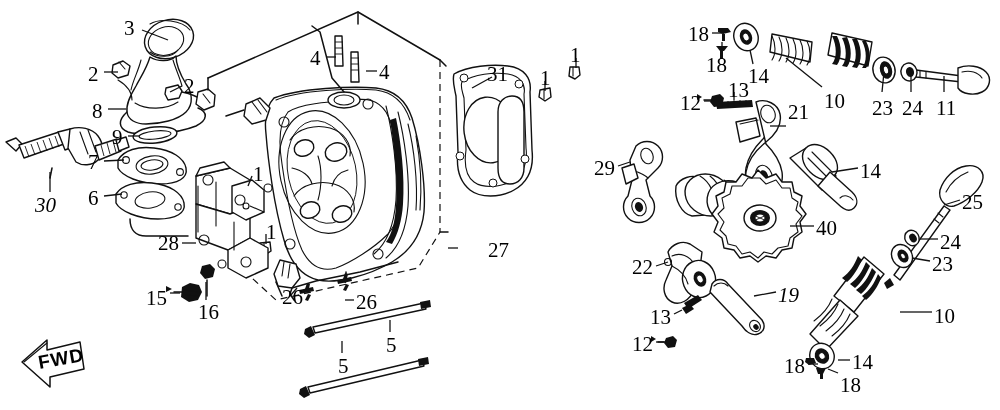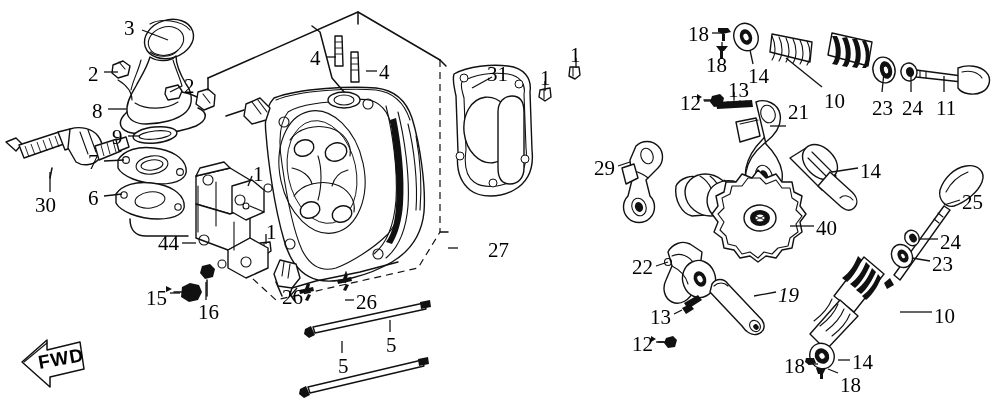--- a/index.html
+++ b/index.html
@@ -517,29 +517,29 @@
 <div class="fwdtxt" style="left:38px;top:348px;transform:rotate(-10deg);">FWD</div>
 
 <div id="labels">
       <div class="lbl" style="left: 124px; top: 18px;">3</div>
       <div class="lbl" style="left: 88px; top: 64px;">2</div>
       <div class="lbl" style="left: 184px; top: 76px;">2</div>
       <div class="lbl" style="left: 92px; top: 101px;">8</div>
       <div class="lbl" style="left: 112px; top: 127px;">9</div>
       <div class="lbl" style="left: 88px; top: 152px;">7</div>
       <div class="lbl" style="left: 88px; top: 188px;">6</div>
-      <div class="lbl" style="left: 35px; top: 195px;">30</div>
+      <div class="lbl" style="left: 35px; top: 195px; font-style: italic;">30</div>
       <div class="lbl" style="left: 310px; top: 48px;">4</div>
       <div class="lbl" style="left: 379px; top: 62px;">4</div>
       <div class="lbl" style="left: 487px; top: 64px;">31</div>
       <div class="lbl" style="left: 570px; top: 45px;">1</div>
       <div class="lbl" style="left: 540px; top: 68px;">1</div>
       <div class="lbl" style="left: 253px; top: 164px;">1</div>
       <div class="lbl" style="left: 266px; top: 222px;">1</div>
-      <div class="lbl" style="left: 158px; top: 233px;">44</div>
+      <div class="lbl" style="left: 158px; top: 233px;">28</div>
       <div class="lbl" style="left: 146px; top: 288px;">15</div>
       <div class="lbl" style="left: 198px; top: 302px;">16</div>
       <div class="lbl" style="left: 282px; top: 287px;">26</div>
       <div class="lbl" style="left: 356px; top: 292px;">26</div>
       <div class="lbl" style="left: 460px; top: 240px; margin-left: 28px;">27</div>
       <div class="lbl" style="left: 386px; top: 335px;">5</div>
       <div class="lbl" style="left: 338px; top: 356px;">5</div>
       <div class="lbl" style="left: 688px; top: 24px;">18</div>
       <div class="lbl" style="left: 706px; top: 55px;">18</div>
       <div class="lbl" style="left: 748px; top: 66px;">14</div>

